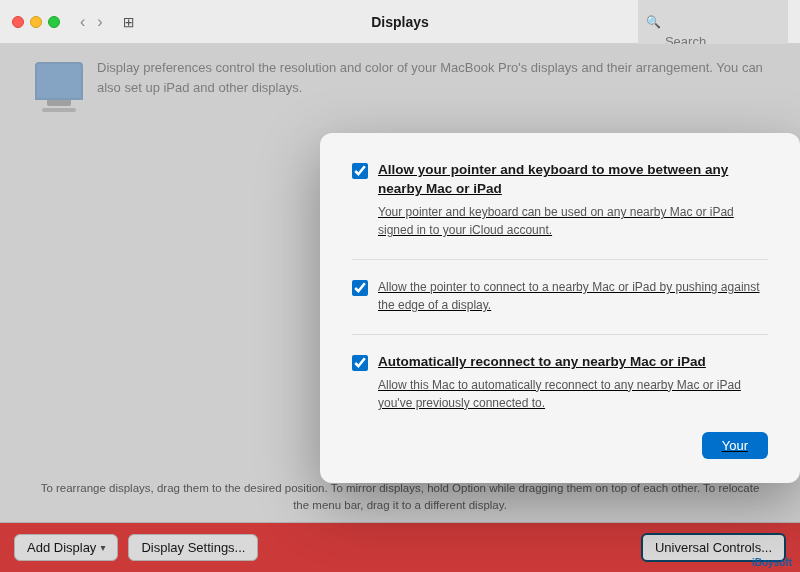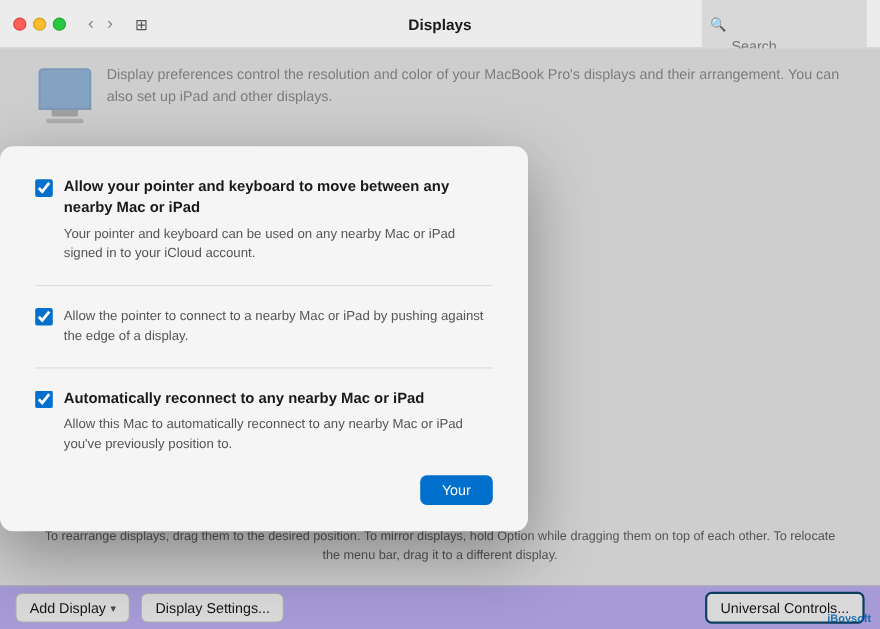--- a/index.html
+++ b/index.html
@@ -156,22 +156,23 @@
     
     .modal-overlay {
       position: absolute;
       top: 0;
       left: 0;
       right: 0;
       bottom: 0;
       background: rgba(0,0,0,0.15);
       display: flex;
       align-items: center;
-      justify-content: flex-start;
+      justify-content: flex-end;
       z-index: 10;
+      text-decoration: underline;
     }
 
     .modal {
       background: #f5f5f5;
       border-radius: 12px;
       box-shadow: 0 20px 60px rgba(0,0,0,0.35);
       width: 480px;
       padding: 28px 32px 24px 32px;
       position: relative;
     }
@@ -237,22 +238,22 @@
       font-weight: 500;
       cursor: pointer;
     }
 
     
     .bottom-bar {
       position: absolute;
       bottom: 0;
       left: 0;
       right: 0;
-      height: 40px;
-      background: #c4b5fd;
+      height: 50px;
+      background: #ef4444;
       border-top: 1px solid #d0d0d0;
       display: flex;
       align-items: center;
       padding: 0 14px;
       gap: 10px;
     }
 
     .bottom-info {
       position: absolute;
       bottom: 52px;
@@ -376,21 +377,21 @@
       </div>
 
       <hr class="modal-divider">
 
       <div class="checkbox-item">
         <div class="checkbox-wrapper">
           <input type="checkbox" checked="" style="">
         </div>
         <div class="checkbox-content">
           <div class="checkbox-title">Automatically reconnect to any nearby Mac or iPad</div>
-          <div class="checkbox-desc">Allow this Mac to automatically reconnect to any nearby Mac or iPad you've previously position to.</div>
+          <div class="checkbox-desc">Allow this Mac to automatically reconnect to any nearby Mac or iPad you've previously connected to.</div>
         </div>
       </div>
 
       <div class="modal-footer">
         <button class="done-btn">Your</button>
       </div>
     </div>
   </div>
 
   <div class="watermark">iBoysoft</div>

